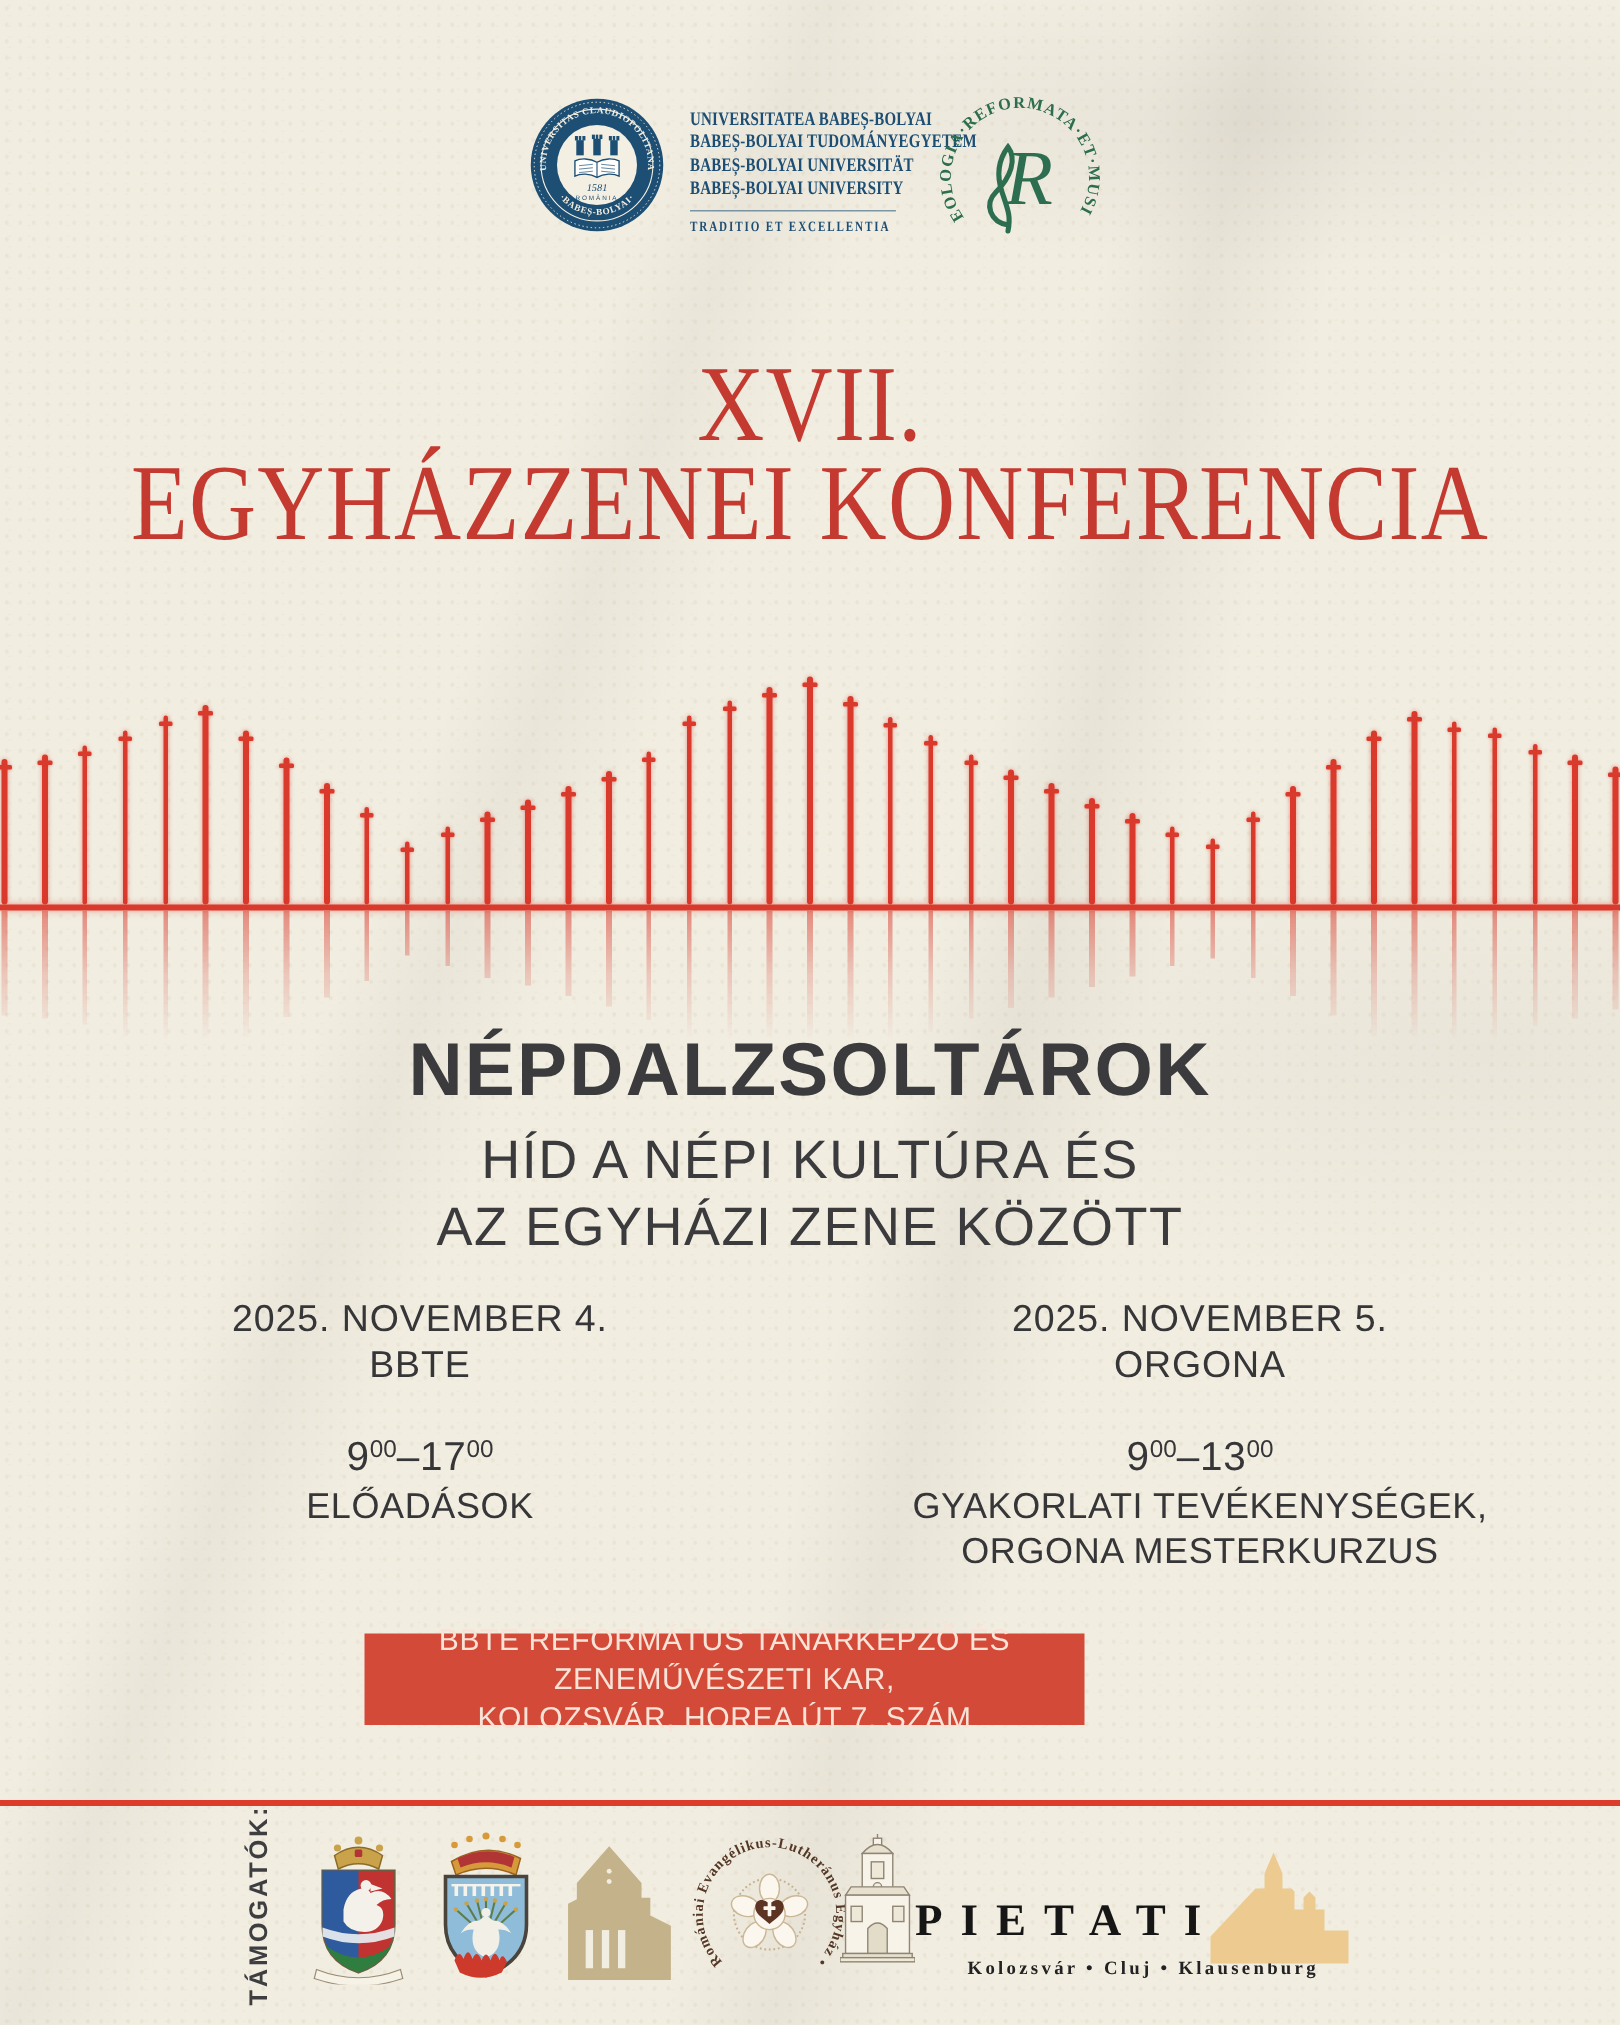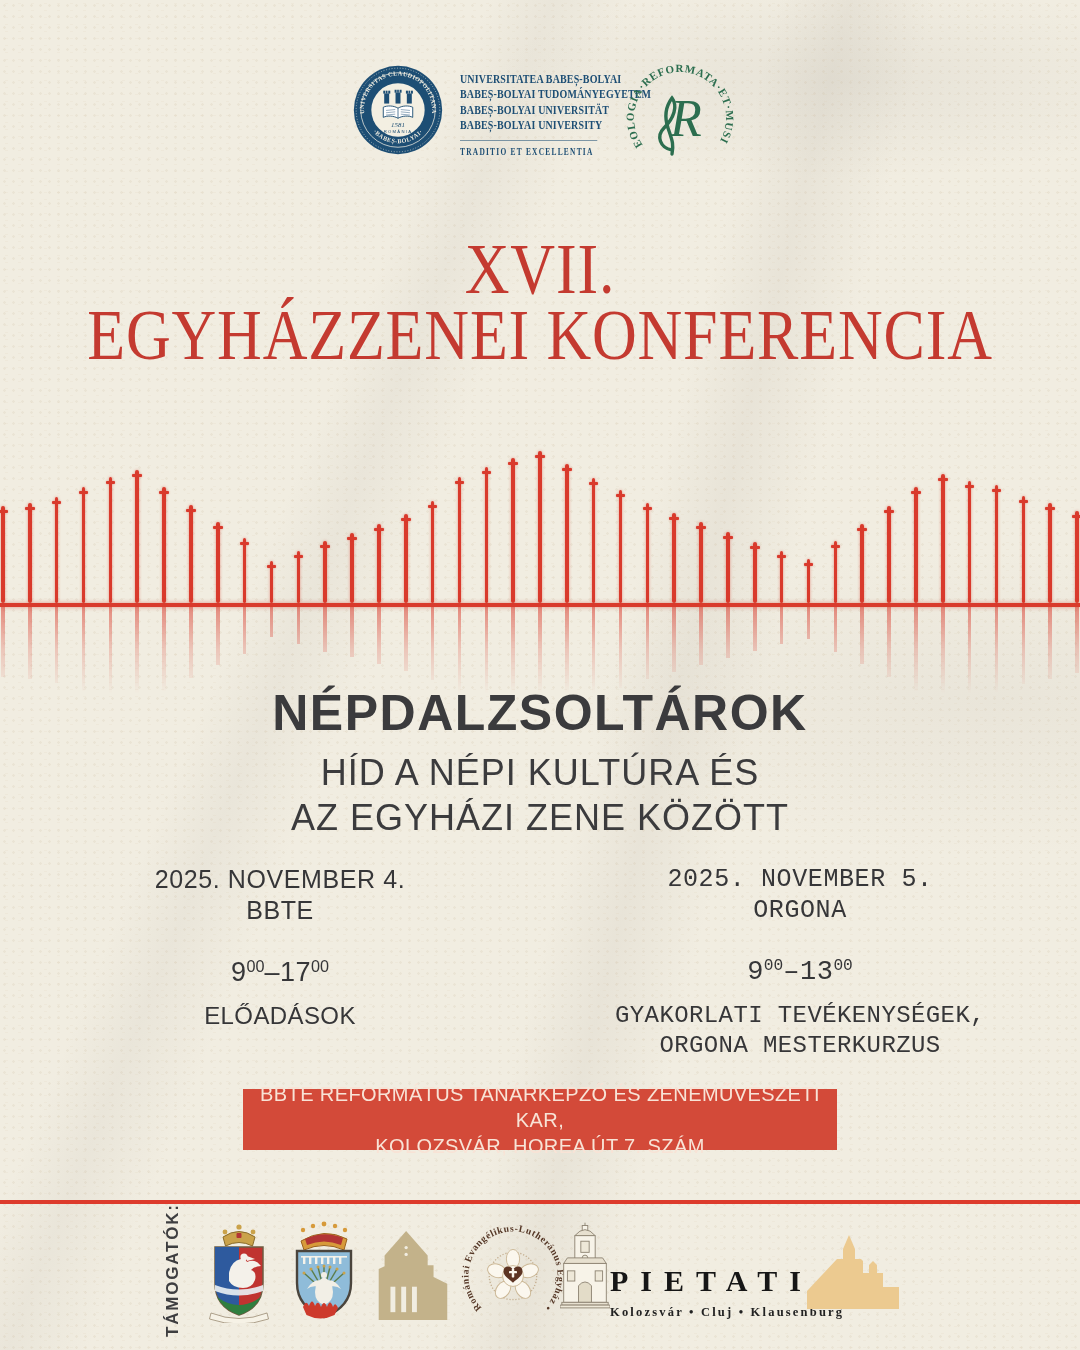--- a/index.html
+++ b/index.html
@@ -46,42 +46,42 @@
   .wrbar{position:absolute;top:0;width:3.6px;background:var(--wave-red,#d93a2c);filter:blur(.5px);}
 
   
   .main-heading{left:0;top:684px;width:100%;text-align:center;font-weight:700;
     font-size:50px;letter-spacing:1.5px;color:var(--ink,#3b3b3d);}
   .sub-heading{left:0;top:750px;width:100%;text-align:center;font-size:36px;
     line-height:45px;letter-spacing:1px;color:var(--ink,#3b3b3d);}
 
   
   .sched-col{width:440px;text-align:center;color:#363638;}
-  .sc-left{left:60px;} .sc-right{left:580px;font-family:Liberation Mono, monospace;}
+  .sc-left{left:60px;} .sc-right{left:580px;}
   .dates{top:864px;text-align:center;} .times{top:950px;}
   .sched-date,.sched-day{font-size:25px;letter-spacing:.6px;line-height:31px;}
   .sched-time{font-size:27px;letter-spacing:.5px;line-height:33px;}
   .sched-time sup{font-size:.6em;vertical-align:.55em;letter-spacing:0;}
-  .sched-lines{font-size:24px;letter-spacing:.4px;line-height:30px;margin-top:12px;}
-
-  
-  .venue{left:243px;top:1089px;width:594px;height:61px;background:var(--banner-bg,#d34a39);
+  .sched-lines{font-size:24px;letter-spacing:.4px;line-height:30px;margin-top:2px;}
+
+  
+  .venue{left:243px;top:1089px;width:480px;height:61px;background:var(--banner-bg,#d34a39);
     display:flex;flex-direction:column;justify-content:center;text-align:center;
     color:var(--banner-text,#f8e3d6);font-size:20px;letter-spacing:.4px;line-height:26px;}
 
   .red-rule{left:0;top:1200px;width:1080px;height:3.5px;background:var(--line-red,#dd3b2c);}
 
   
   .sponsor-label{left:163px;top:1219px;height:118px;writing-mode:vertical-rl;
     transform:rotate(180deg);font-size:17px;font-weight:600;letter-spacing:1.8px;color:#3e3e40;}
   .pietati-text{left:610px;top:1264px;width:200px;}
   .pietati-name{font-family:"Liberation Serif",serif;font-weight:700;font-size:30px;
     letter-spacing:12px;color:#161616;white-space:nowrap;}
   .pietati-cities{font-family:"Liberation Serif",serif;font-weight:700;font-size:12.5px;
-    letter-spacing:2.2px;color:#222;margin-top:7px;white-space:nowrap;}
+    letter-spacing:2.2px;color:#222;margin-top:7px;white-space:nowrap;margin-left:35px;}
 </style>
 </head>
 <body>
 
 <div class="poster">
 
   <div class="abs ubb-group">
     <svg width="92" height="92" viewBox="0 0 100 100">
       <circle cx="50" cy="50" r="48" fill="#1d4e74"></circle>
       <circle cx="50" cy="50" r="45.5" fill="none" stroke="#f3efe2" stroke-width=".7" stroke-dasharray="1,2"></circle>

